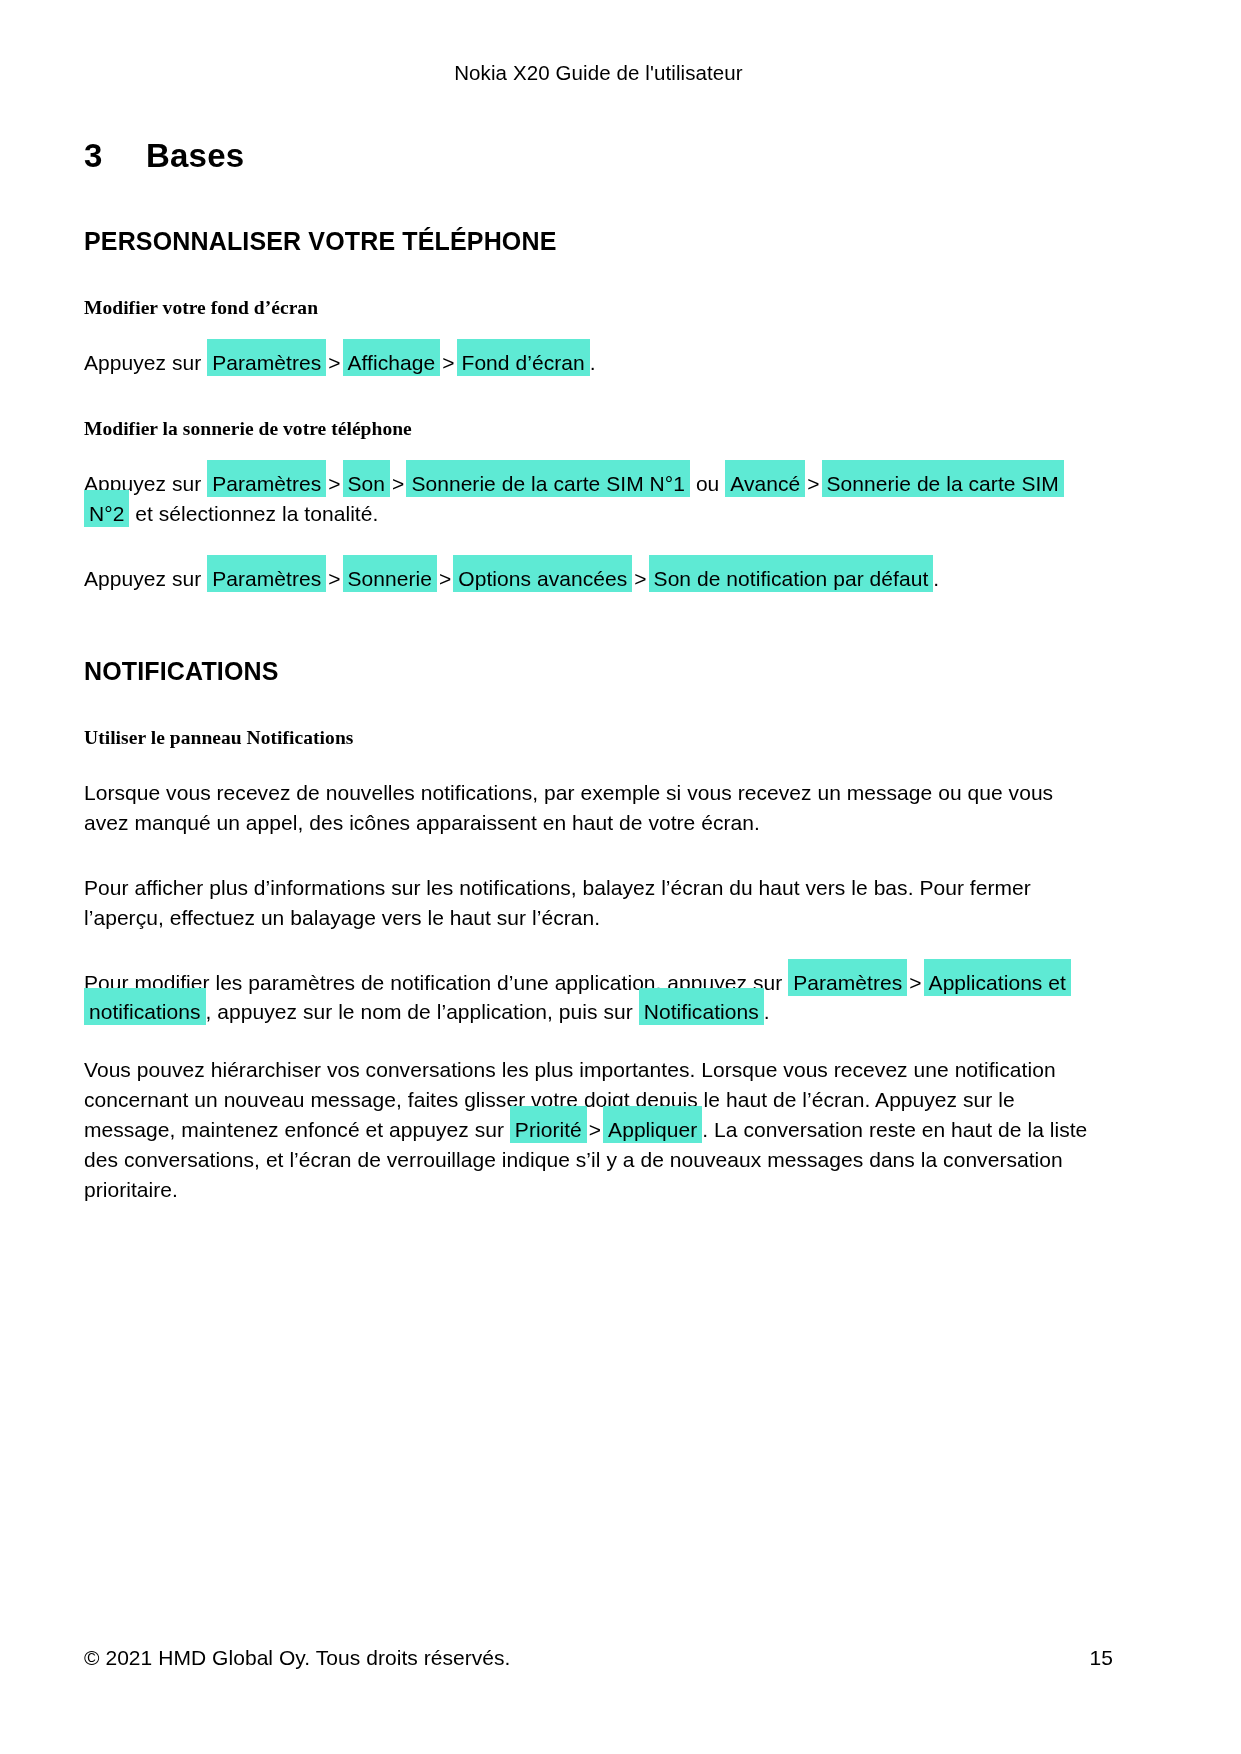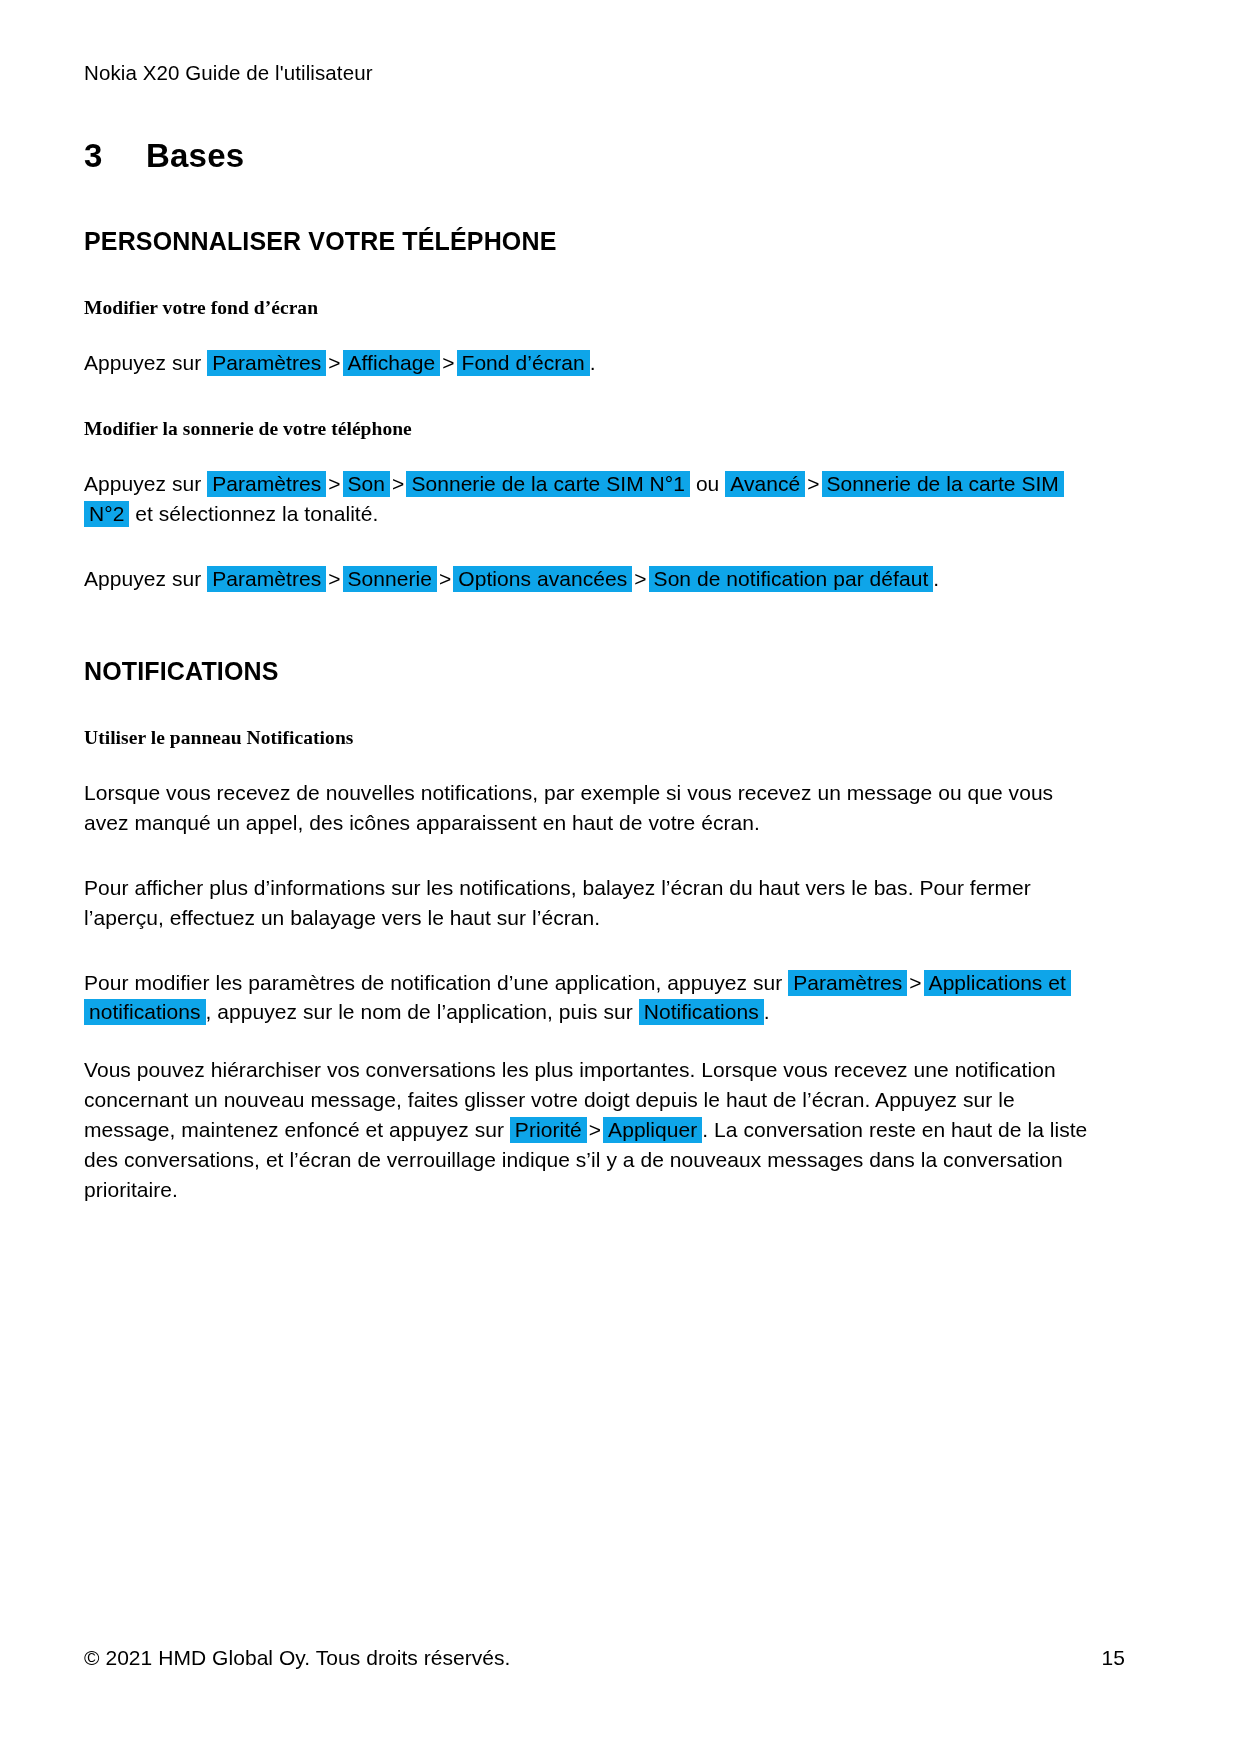--- a/index.html
+++ b/index.html
@@ -25,20 +25,21 @@
   }
 
   
   .running-header {
     font-size: 20.5px;
     line-height: 1.3;
     letter-spacing: 0.1px;
     color: #000;
     margin: 0 0 0 0;
     padding-top: 4px;
+    text-align: center;
   }
 
   
   .chapter {
     margin: 50px 0 0 0;
     font-size: 33px;
     font-weight: bold;
     letter-spacing: 0.2px;
     display: flex;
     align-items: baseline;
@@ -74,32 +75,32 @@
     margin: 28px 0 0 0;
     font-size: 21px;
     line-height: 1.42;
     letter-spacing: 0.05px;
     max-width: 1010px;
   }
   .p.gap-sm { margin-top: 35px; }
 
   
   .hl {
-    background: #0ea5e9;
-    padding: 1px 5px 2px 5px;
+    background: #5eead4;
+    padding: 12px 5px 2px 5px;
     box-decoration-break: clone;
     -webkit-box-decoration-break: clone;
   }
   .sep { padding: 0 2px; }
 
   
   .footer {
     position: absolute;
     left: 84px;
-    right: 116px;
+    right: 128px;
     bottom: 84px;
     display: flex;
     justify-content: space-between;
     align-items: baseline;
     font-size: 21px;
     letter-spacing: 0.05px;
   }
   .footer-left { white-space: pre; }
   .footer-right { white-space: pre; }
 </style>

